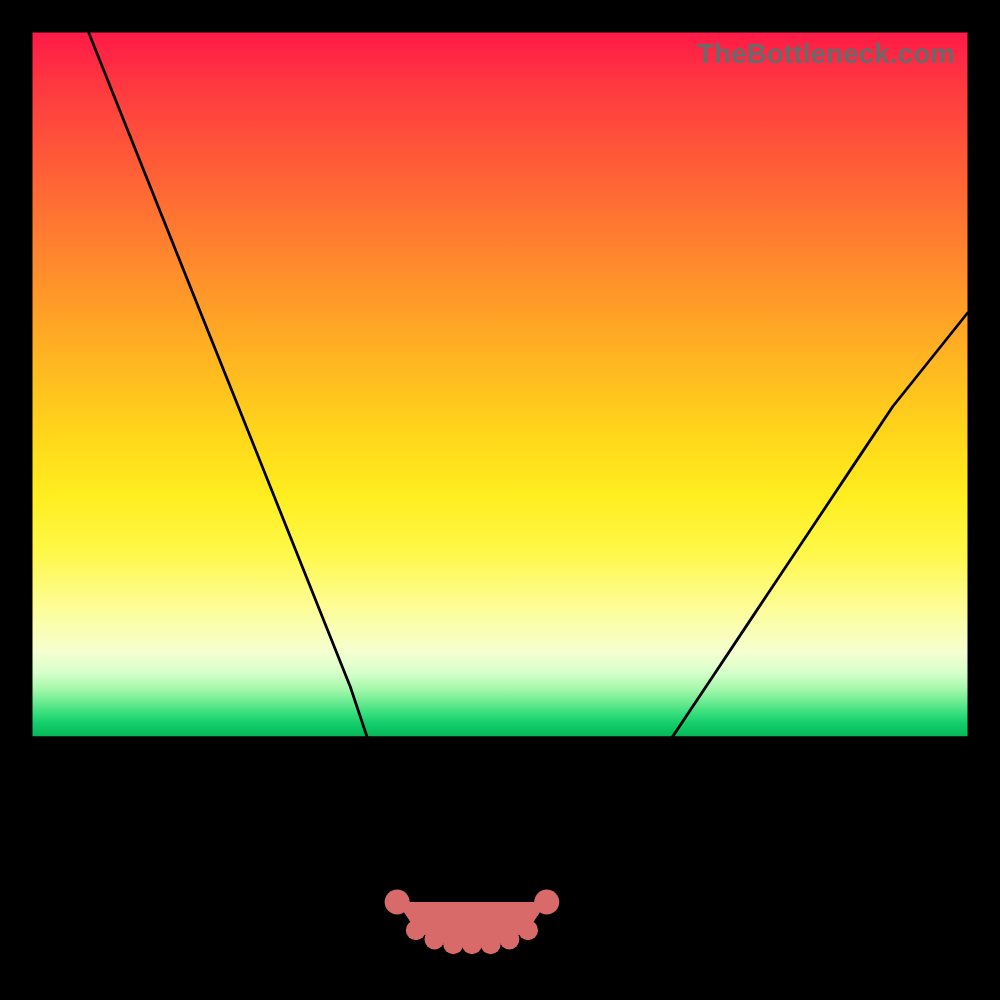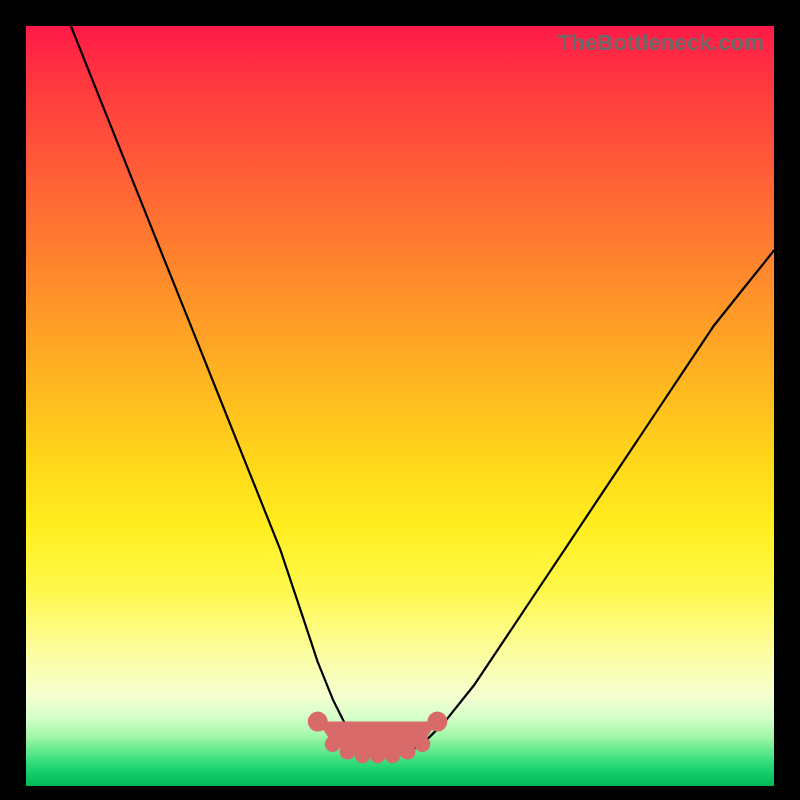--- a/index.html
+++ b/index.html
@@ -17,21 +17,21 @@
     top: 0;
     width: 800px;
     height: 800px;
     background: #000;
   }
   .plot {
     position: absolute;
     left: 26px;
     top: 26px;
     width: 748px;
-    height: 760px;
+    height: 563px;
     background: linear-gradient(to bottom,
       #ff1a47 0%,
       #ff3a3f 8%,
       #ff5a38 18%,
       #ff7a30 28%,
       #ff9a28 38%,
       #ffba20 48%,
       #ffd91a 58%,
       #ffee20 66%,
       #fff84a 74%,

